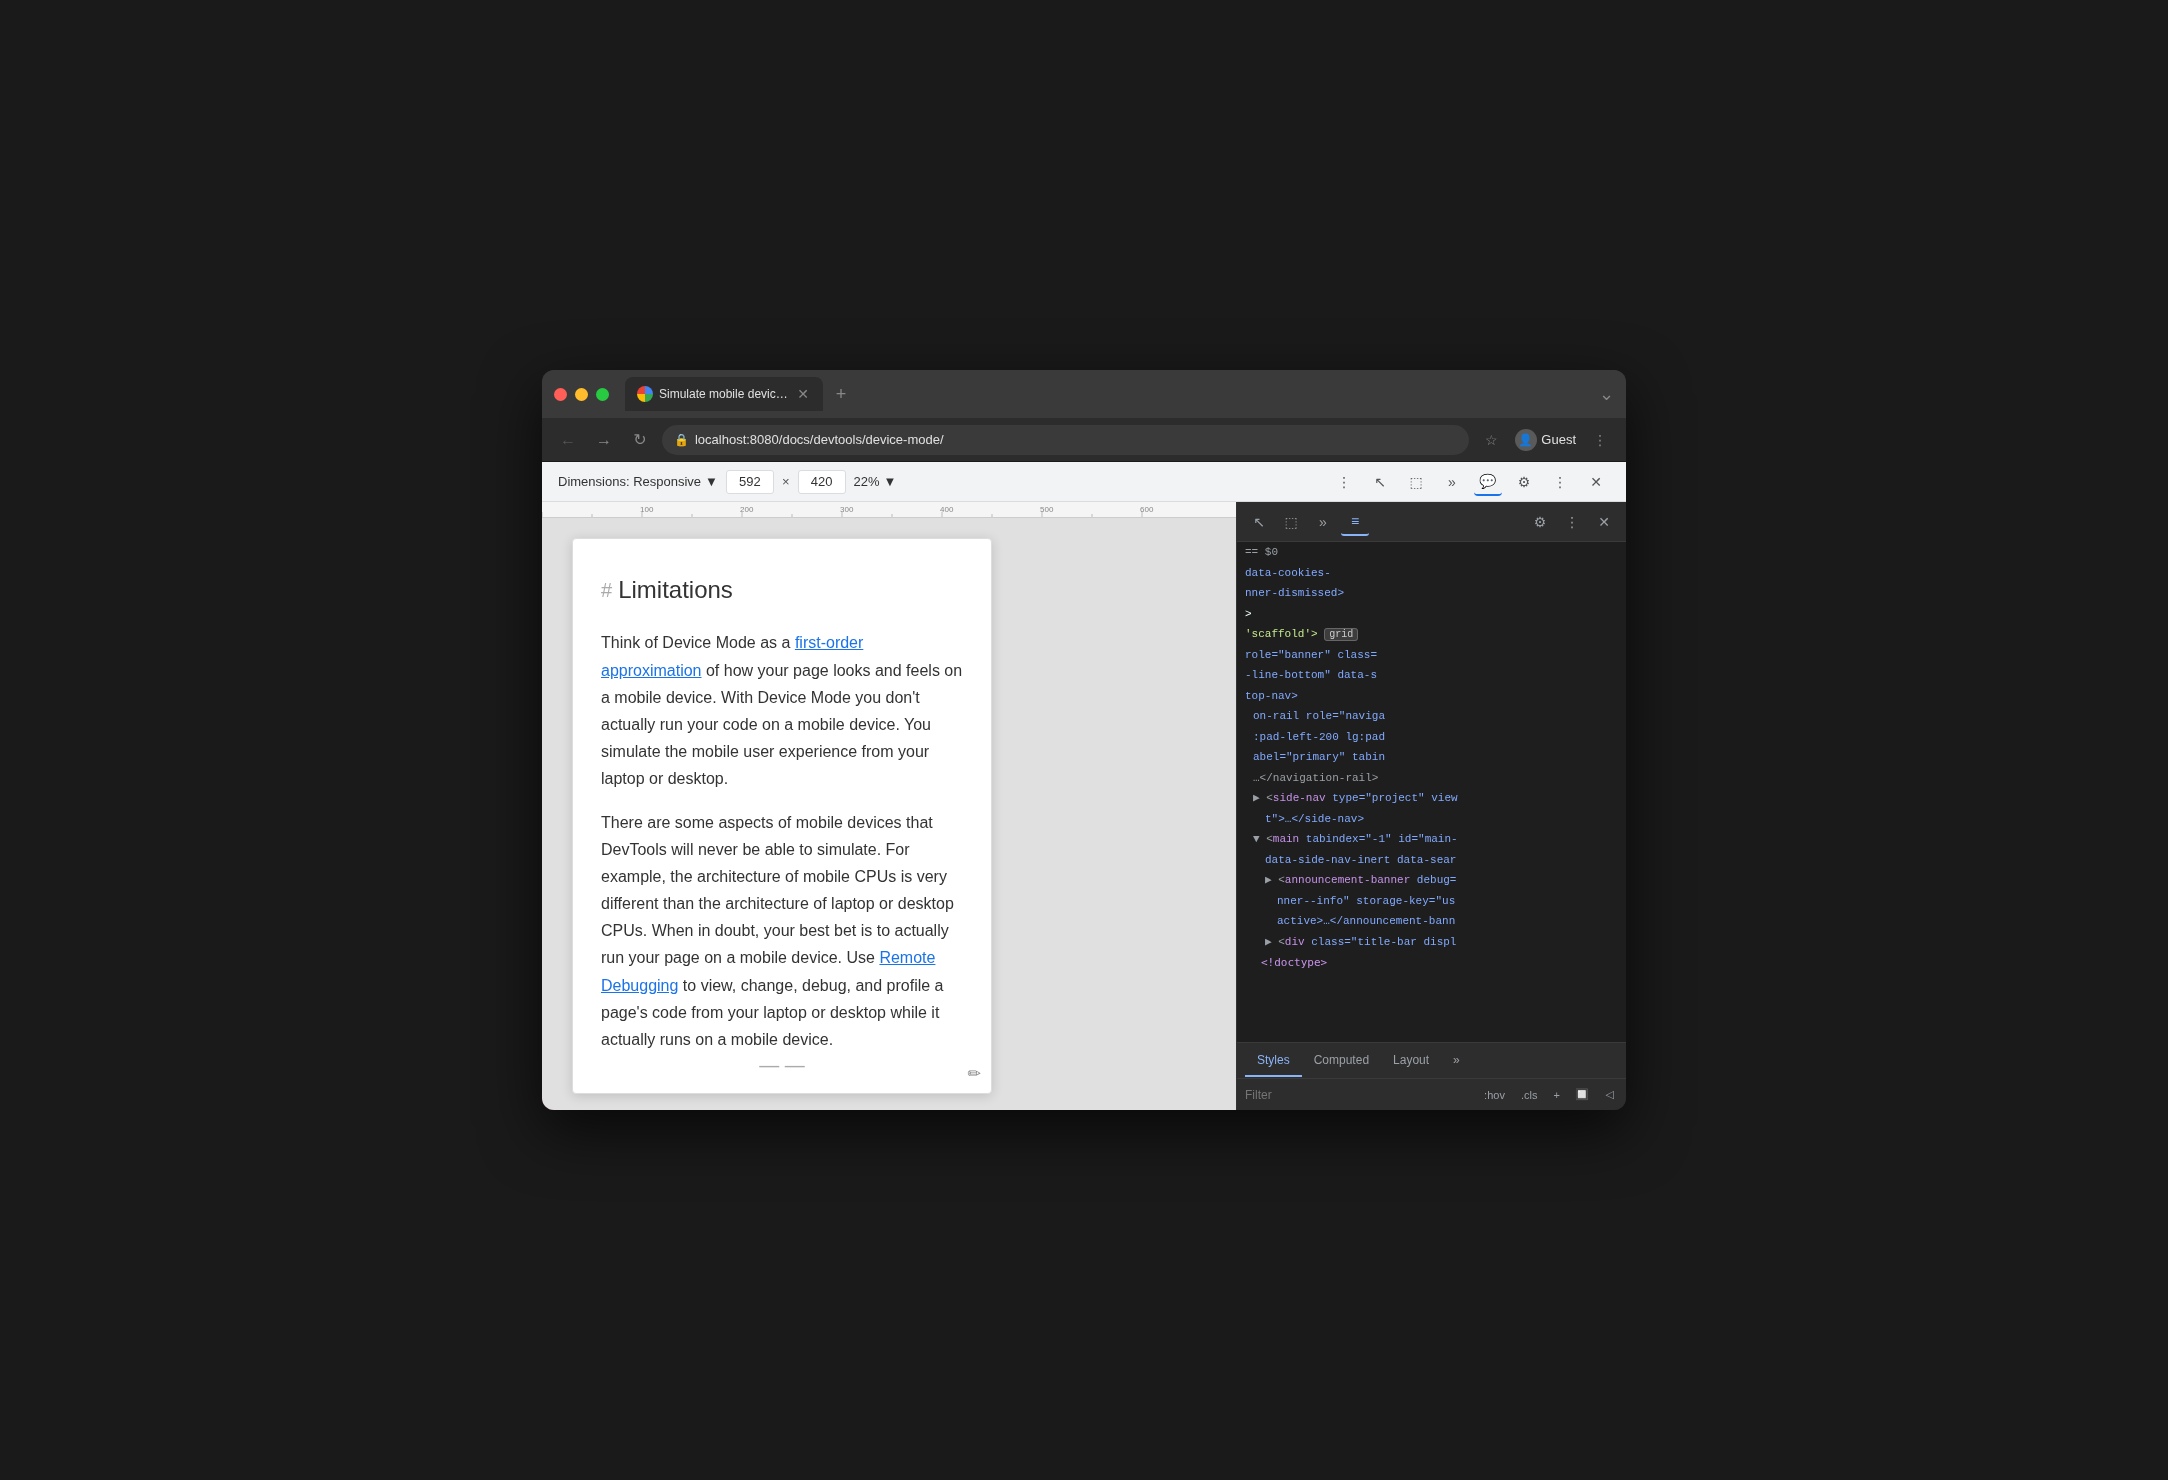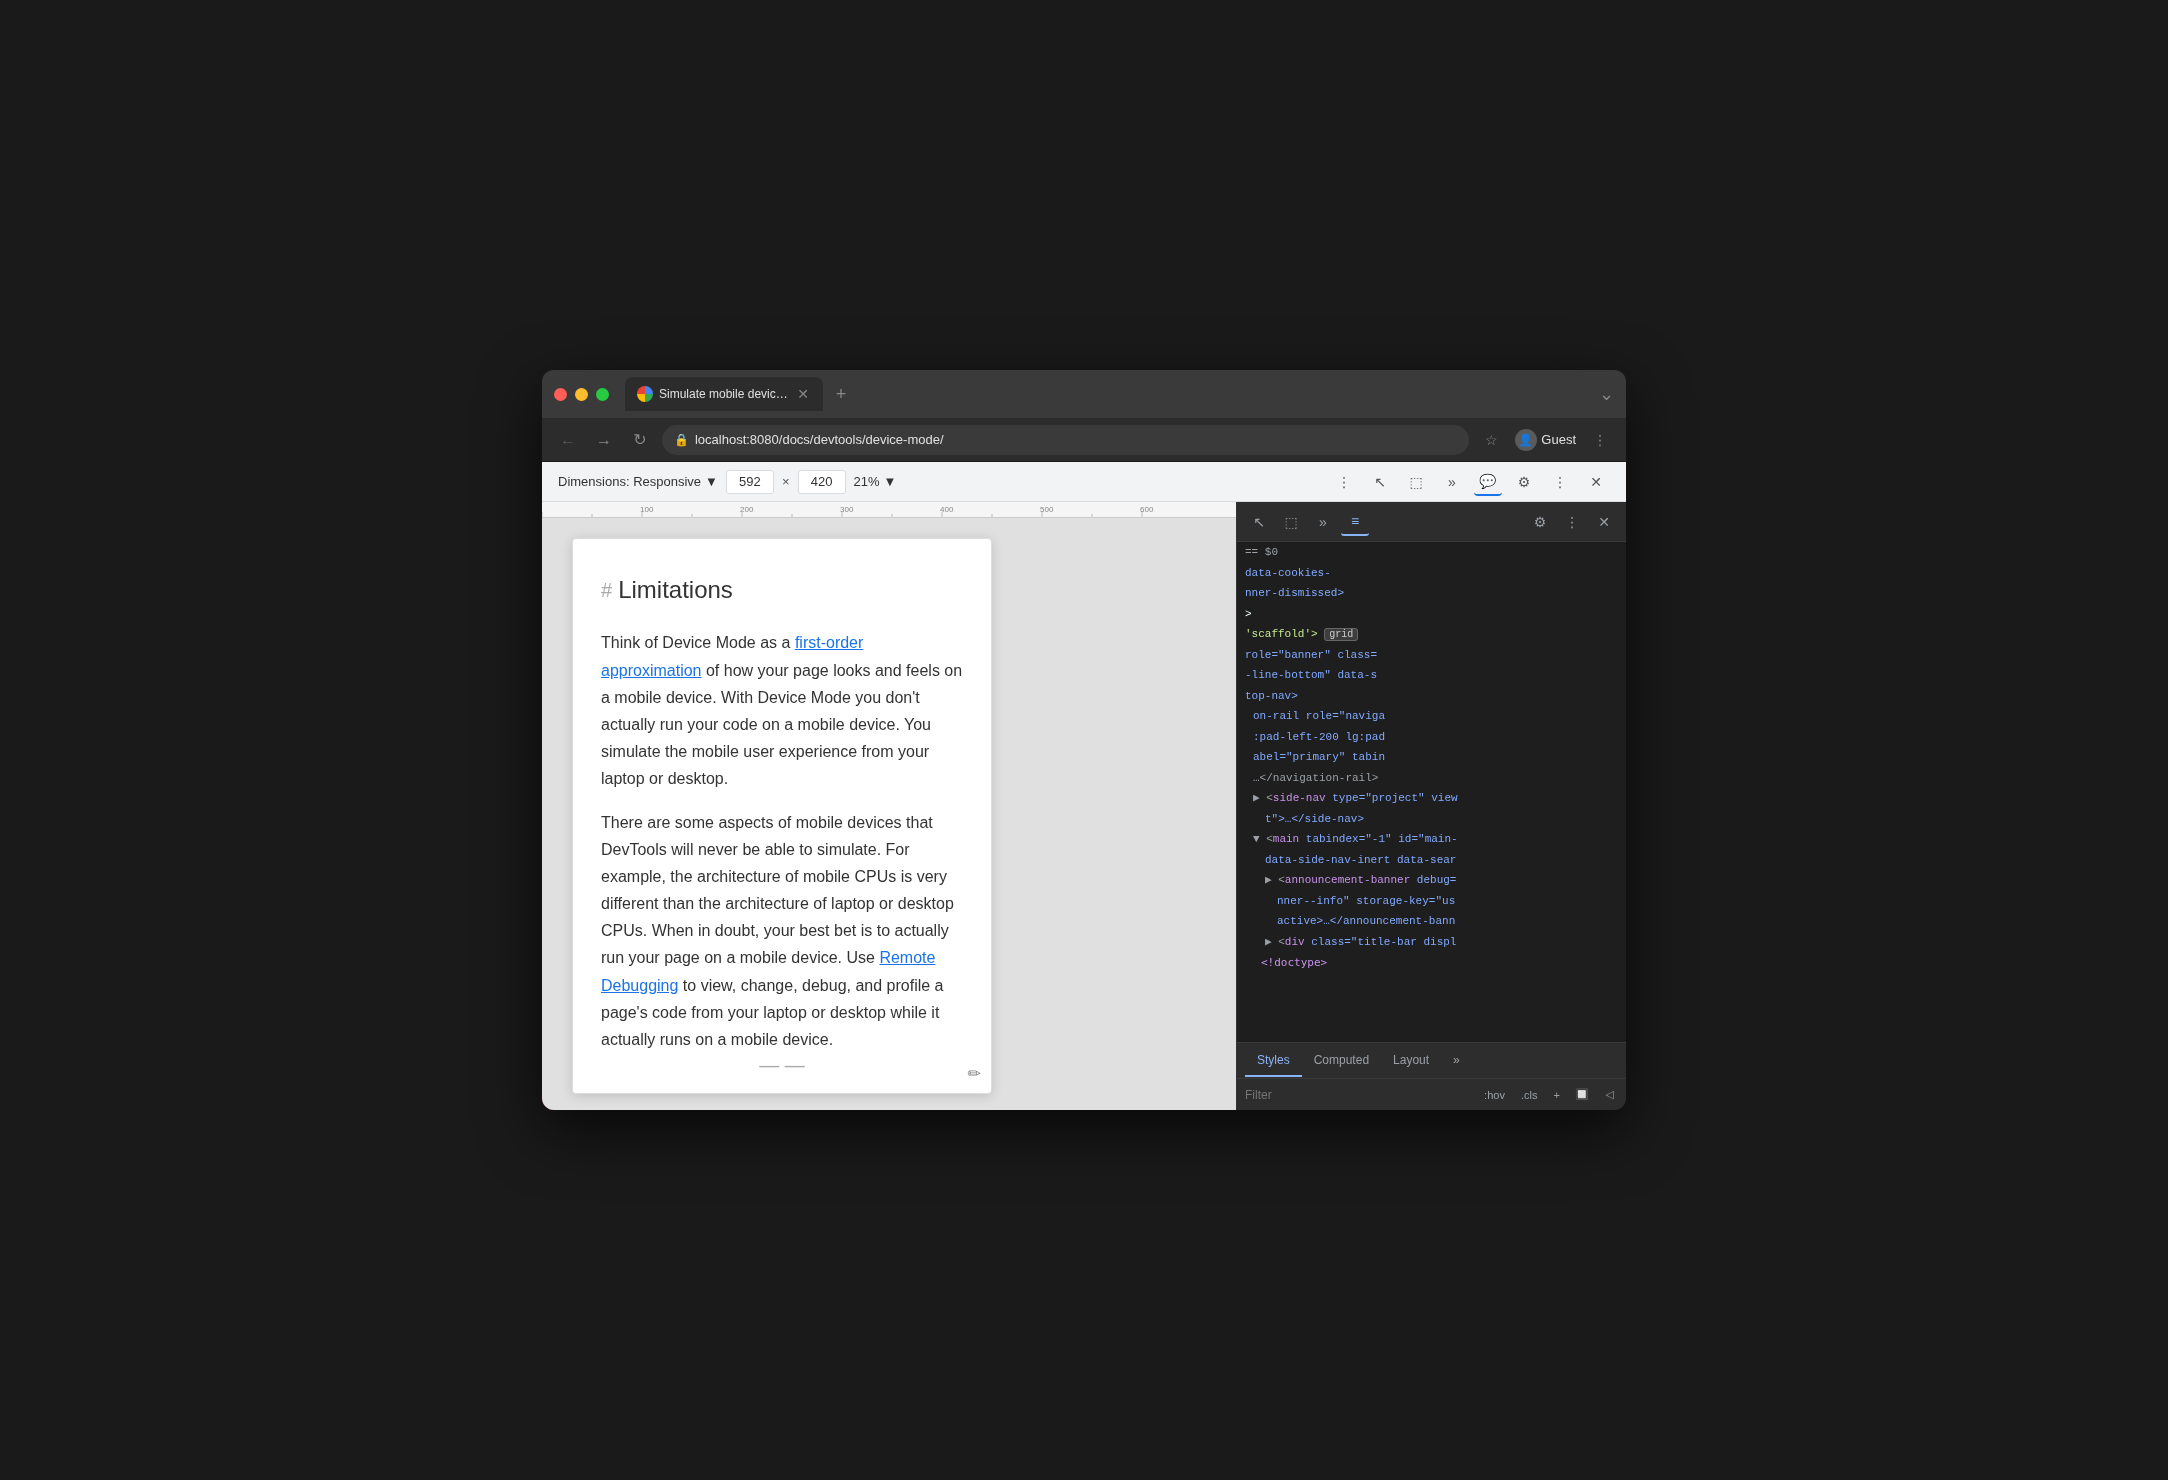--- a/index.html
+++ b/index.html
@@ -499,21 +499,21 @@
 
   <div class="device-toolbar">
     <div class="dimensions-selector">
       <span>Dimensions: Responsive</span>
       <span>▼</span>
     </div>
     <input class="dim-input" type="text" value="592" style="">
     <span class="dim-x">×</span>
     <input class="dim-input" type="text" value="420" style="">
     <div class="zoom-selector">
-      <span>21%</span>
+      <span>22%</span>
       <span>▼</span>
     </div>
     <div class="toolbar-spacer"></div>
     <div class="toolbar-icon-btn">⋮</div>
 
     <div class="toolbar-icon-btn">↖</div>
     <div class="toolbar-icon-btn">⬚</div>
     <div class="toolbar-icon-btn">»</div>
     <div class="toolbar-icon-btn" style="color:#1a73e8; border-bottom:2px solid #1a73e8;">💬</div>
     <div class="toolbar-icon-btn">⚙</div>

